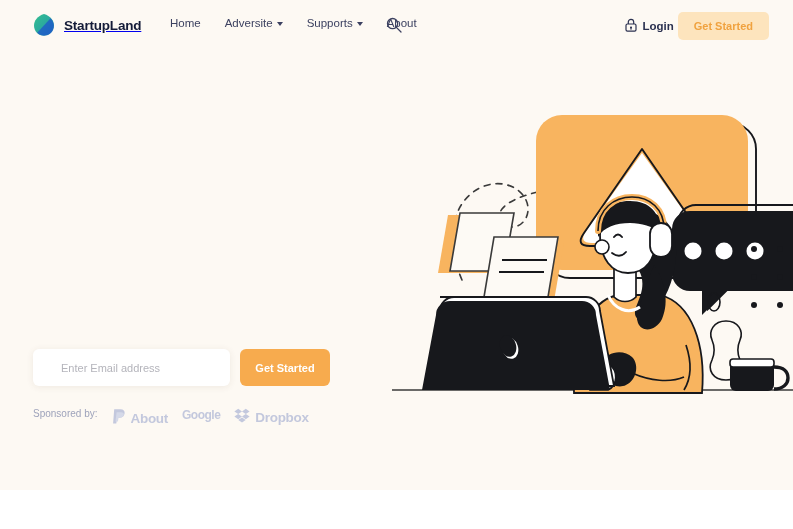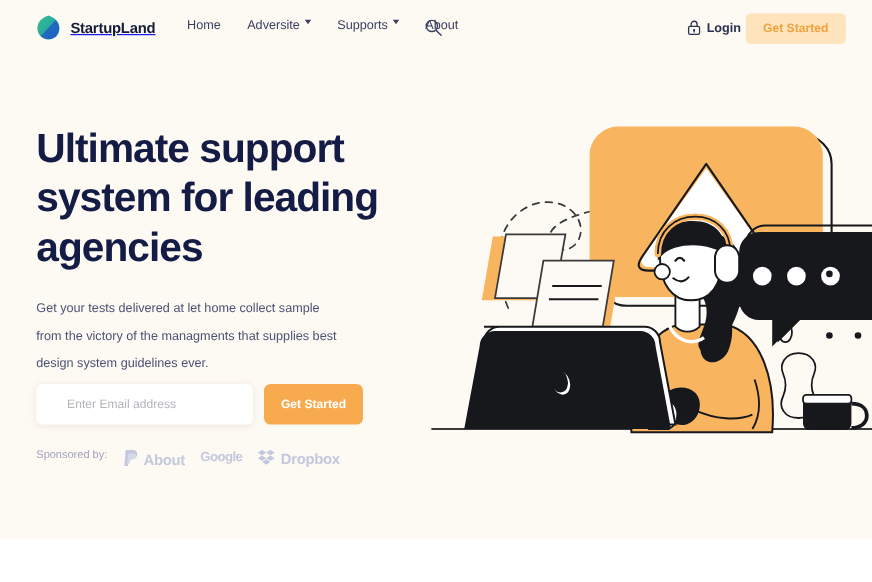--- a/index.html
+++ b/index.html
@@ -30,21 +30,21 @@
   .brand-name{
     font-size:13.5px; font-weight:bold; color:#141b38; letter-spacing:-0.2px;
   }
 
   .nav-links{
     position:absolute; left:170px; top:17px;
     display:flex; align-items:center; gap:24px;
   }
   .nav-link{
     font-size:11.5px; color:#3c4160; text-decoration:none;
-    display:flex; align-items:flex-start; gap:4px; white-space:nowrap;
+    display:flex; align-items:center; gap:4px; white-space:nowrap;
   }
   .caret{
     width:0; height:0; border-left:3.5px solid transparent;
     border-right:3.5px solid transparent; border-top:4px solid #3c4160;
     display:inline-block; margin-top:1px;
   }
   .search-btn{
     position:absolute; left:386px; top:17px;
     width:16px; height:16px; background:none; border:none; cursor:pointer;
   }
@@ -168,24 +168,20 @@
             <circle cx="6" cy="9.4" r="1" fill="#2b3150"></circle>
             <line x1="6" y1="9.4" x2="6" y2="11.2" stroke="#2b3150" stroke-width="1.1" stroke-linecap="round"></line>
           </svg>
         </span>
         <span>Login</span>
       </a>
       <button class="cta-nav">Get Started</button>
     </div>
   </nav>
 
-  <div class="left">
-    <h1 class="headline">Ultimate support system for leading agencies</h1>
-    <p class="sub">Get your tests delivered at let home collect sample from the victory of the managments that supplies best design system guidelines ever.</p>
-  </div>
 
   <form class="form">
     <input class="email-input" type="text" placeholder="Enter Email address" style="">
     <button class="cta-form">Get Started</button>
   </form>
 
   <div class="sponsors">
     <span class="sponsor-label">Sponsored by:</span>
 
     <span class="sponsor">

